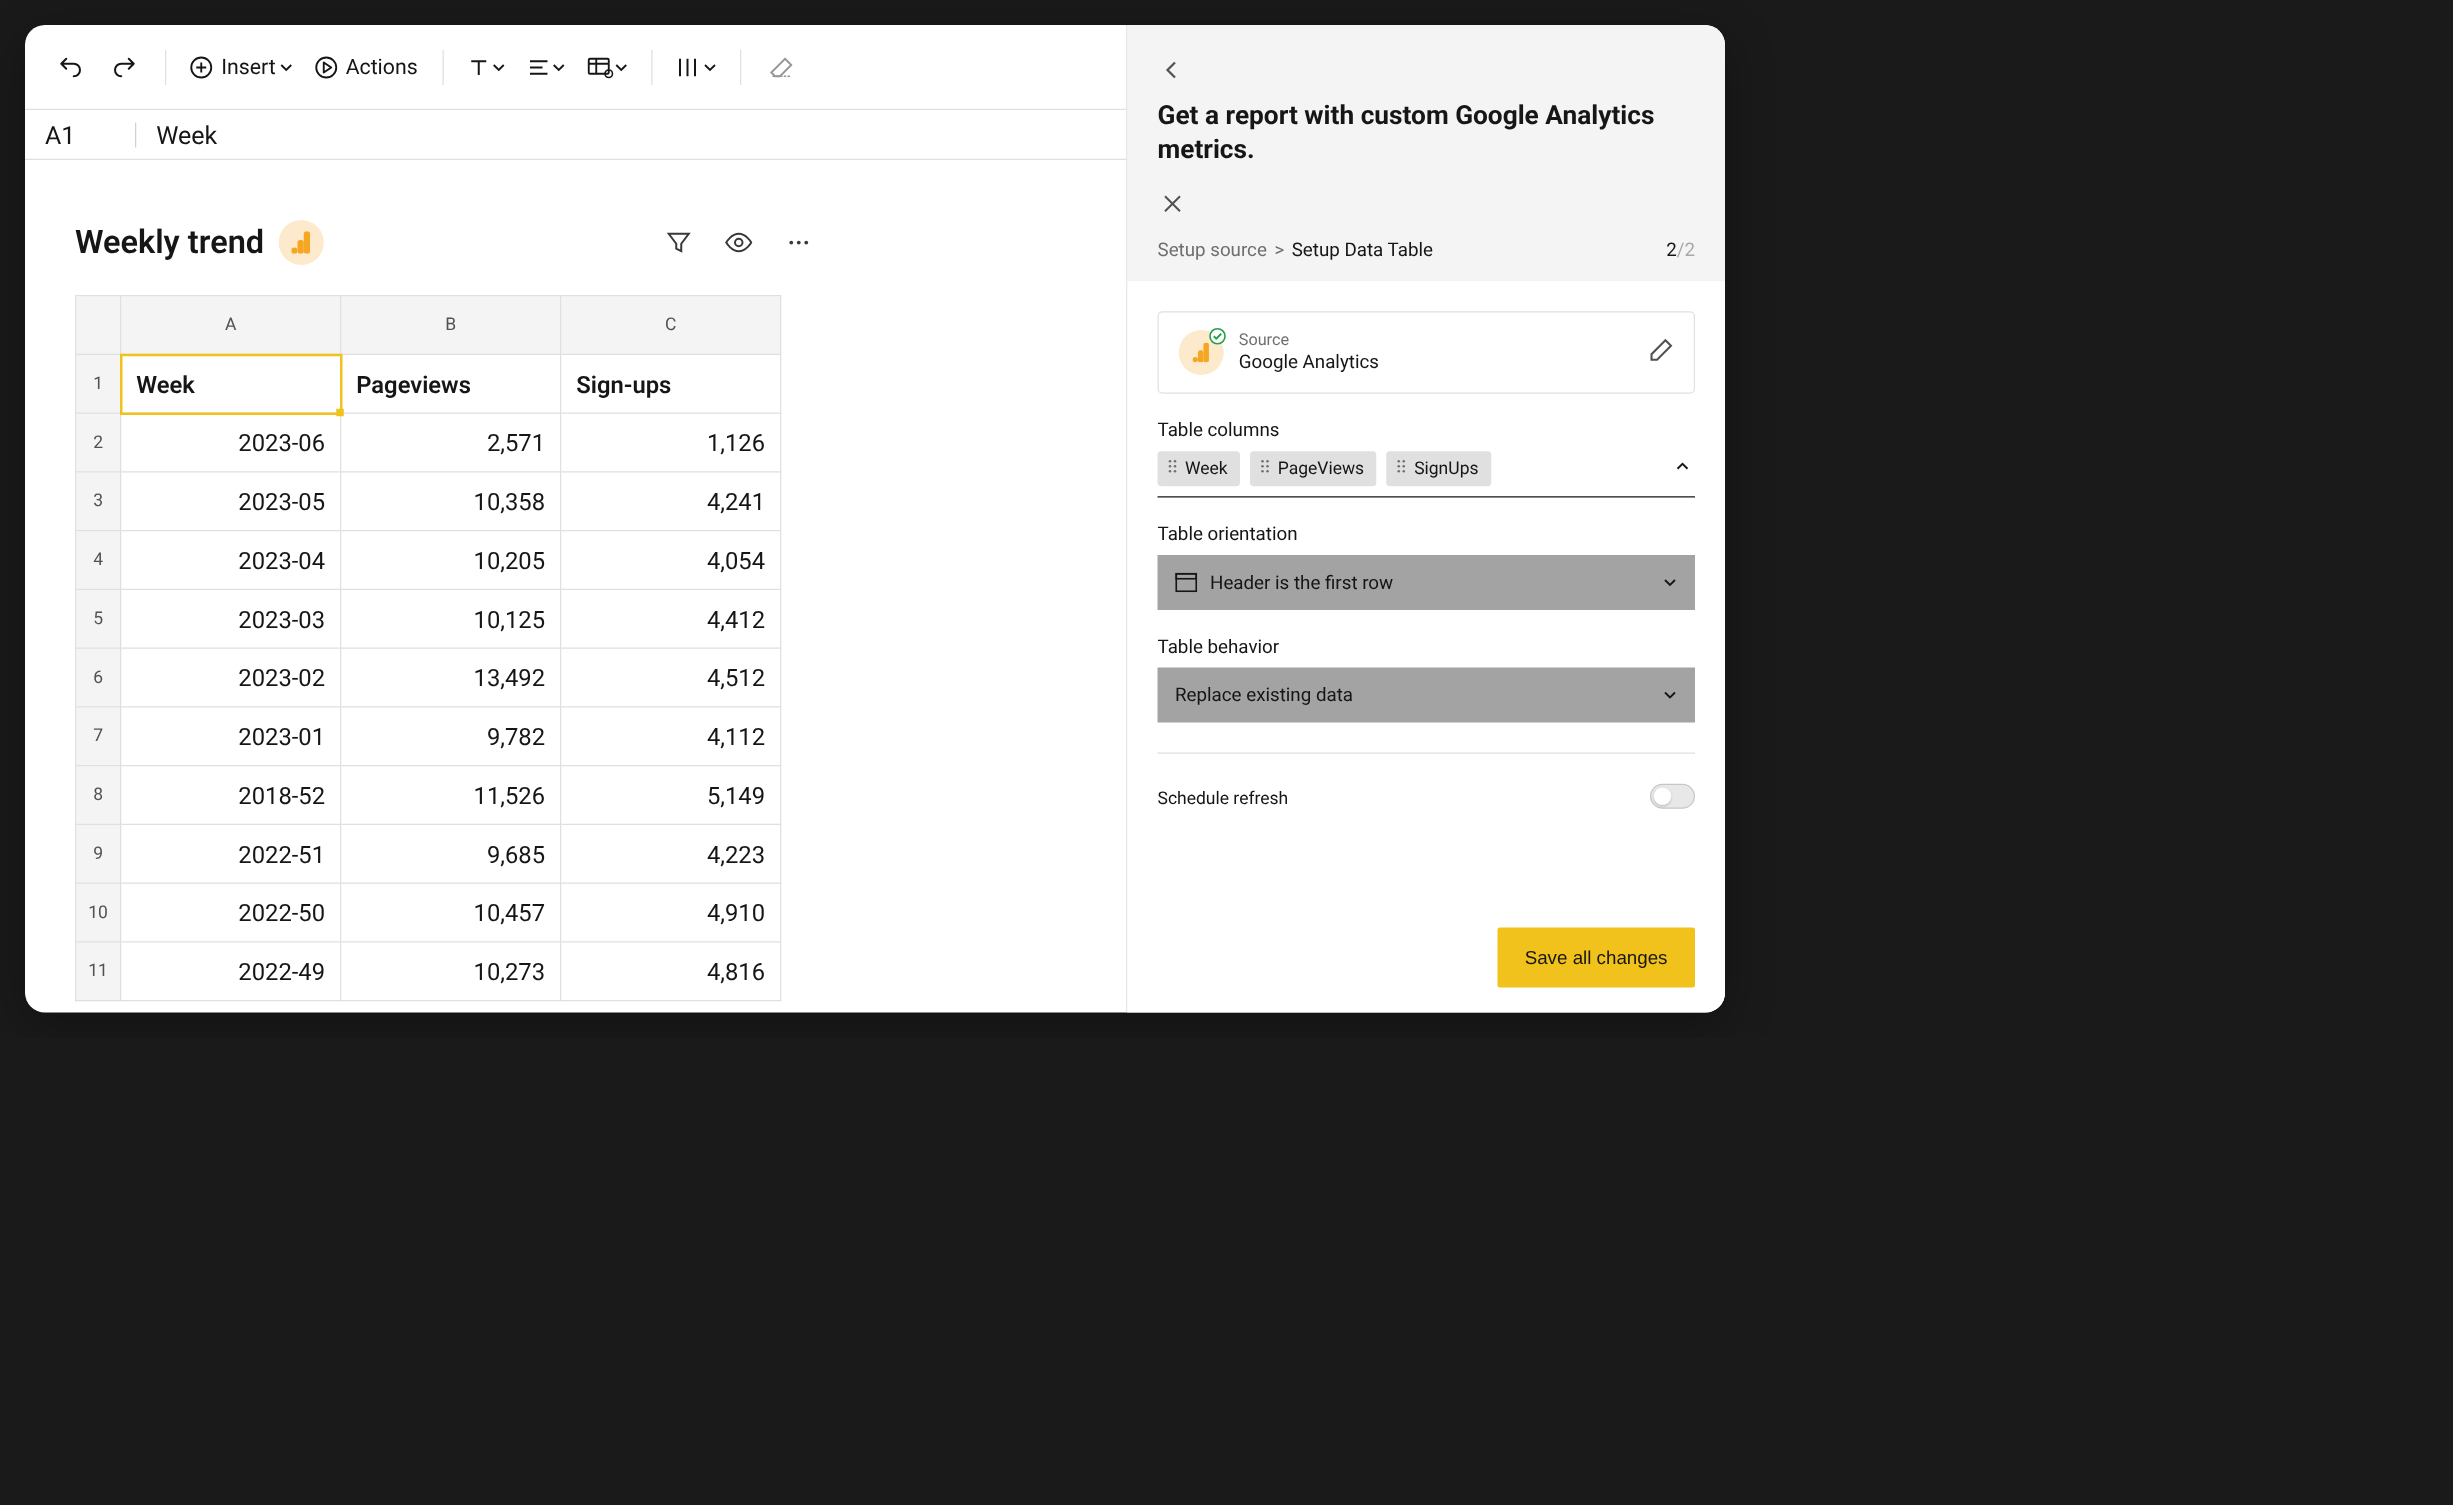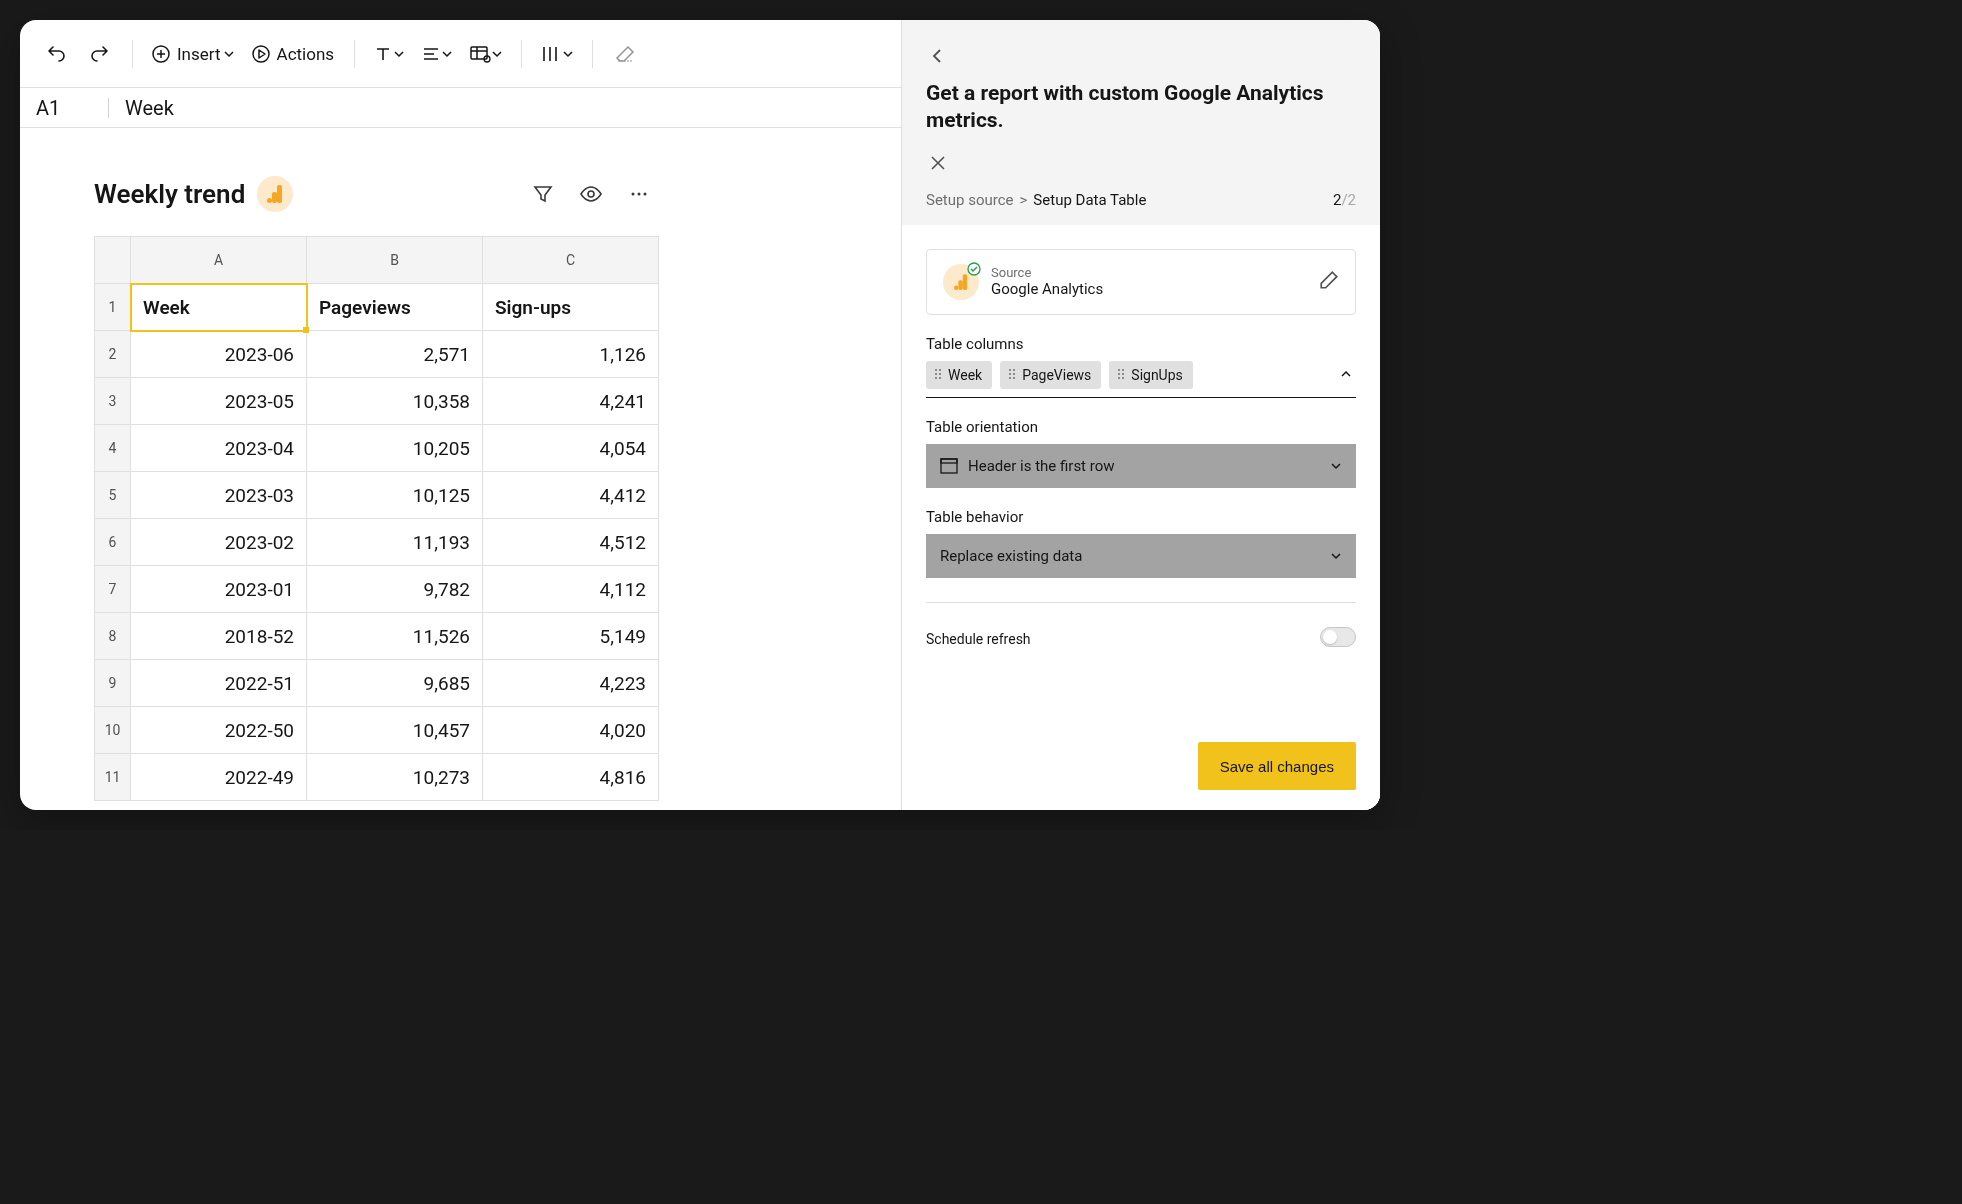--- a/index.html
+++ b/index.html
@@ -70,21 +70,20 @@
 .cell-ref-bar .vline {
   width: 1px;
   height: 20px;
   background: #d0d0d0;
   margin: 0 16px;
 }
 .sheet-area {
   flex: 1;
   padding: 48px 0 0 40px;
   overflow: hidden;
-  margin-left: 34px;
 }
 .sheet-header {
   display: flex;
   align-items: center;
   gap: 12px;
   margin-bottom: 24px;
 }
 .sheet-title {
   font-size: 26px;
   font-weight: 600;
@@ -483,21 +482,21 @@
             </tr>
             <tr>
               <td class="row-num">5</td>
               <td class="cell">2023-03</td>
               <td class="cell">10,125</td>
               <td class="cell">4,412</td>
             </tr>
             <tr>
               <td class="row-num">6</td>
               <td class="cell">2023-02</td>
-              <td class="cell">11,193</td>
+              <td class="cell">13,492</td>
               <td class="cell">4,512</td>
             </tr>
             <tr>
               <td class="row-num">7</td>
               <td class="cell">2023-01</td>
               <td class="cell">9,782</td>
               <td class="cell">4,112</td>
             </tr>
             <tr>
               <td class="row-num">8</td>
@@ -508,21 +507,21 @@
             <tr>
               <td class="row-num">9</td>
               <td class="cell">2022-51</td>
               <td class="cell">9,685</td>
               <td class="cell">4,223</td>
             </tr>
             <tr>
               <td class="row-num">10</td>
               <td class="cell">2022-50</td>
               <td class="cell">10,457</td>
-              <td class="cell">4,020</td>
+              <td class="cell">4,910</td>
             </tr>
             <tr>
               <td class="row-num">11</td>
               <td class="cell">2022-49</td>
               <td class="cell">10,273</td>
               <td class="cell">4,816</td>
             </tr>
           </tbody>
       </table>
     </div>

